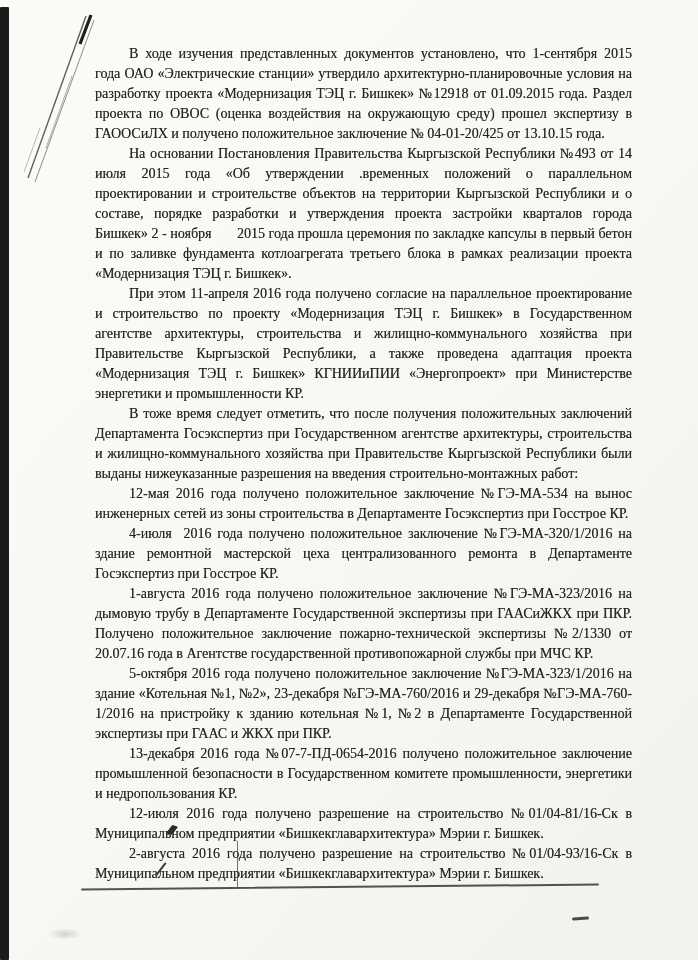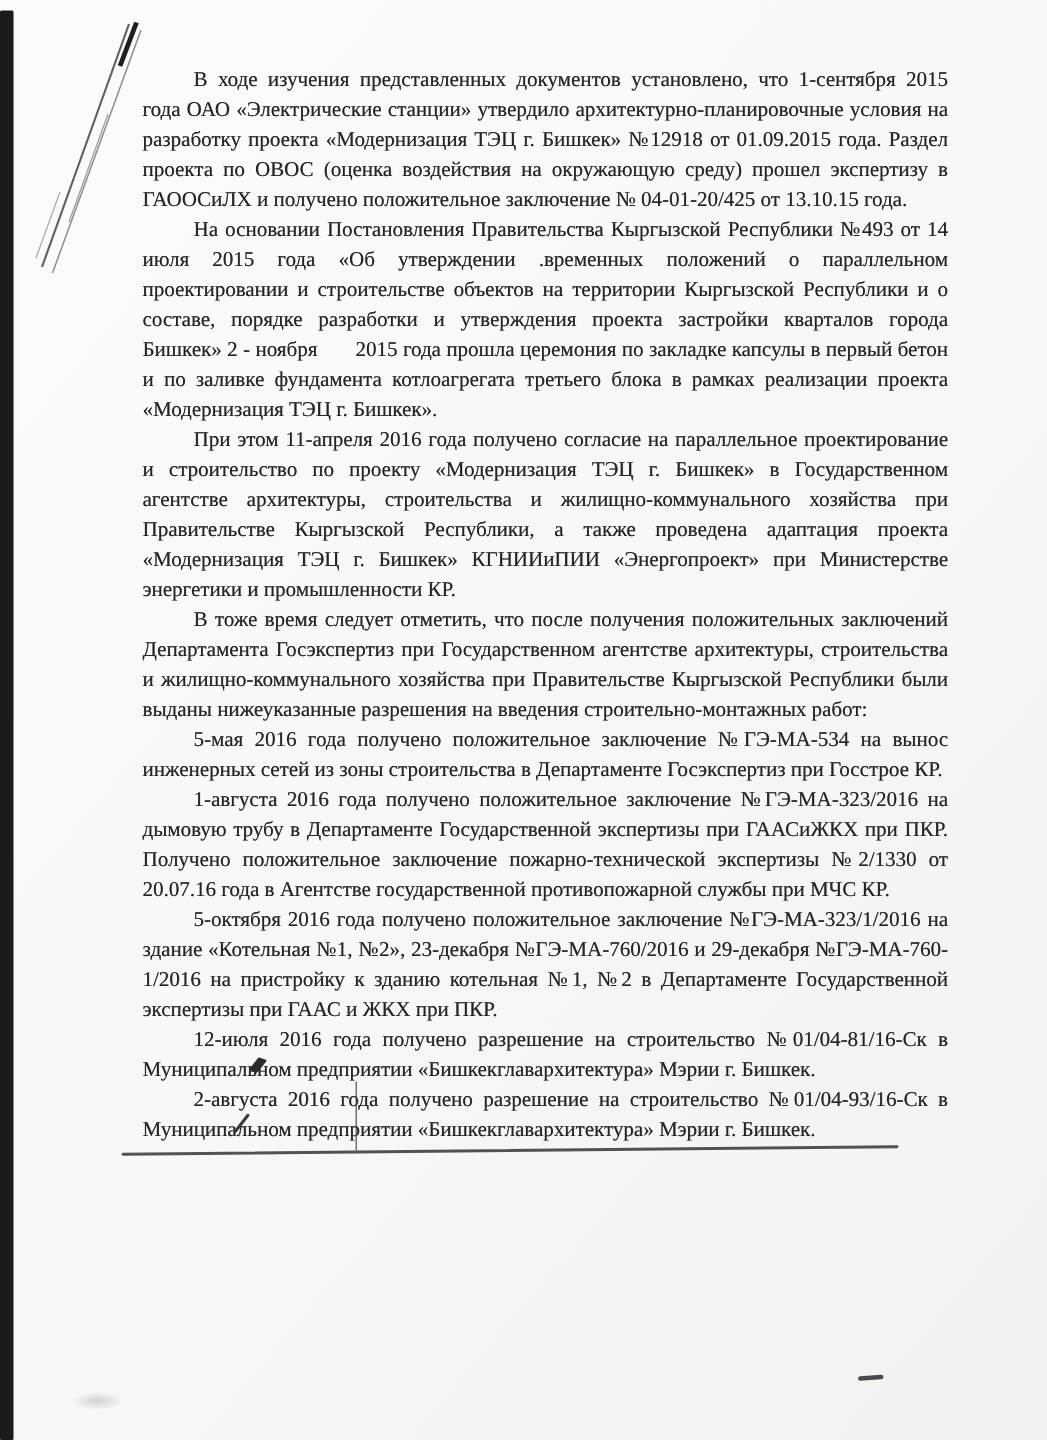--- a/index.html
+++ b/index.html
@@ -119,23 +119,25 @@
     <line x1="46" y1="148" x2="72" y2="76" stroke="#9a9a9a" stroke-width="0.8"></line>
     <line x1="80" y1="44" x2="91" y2="15" stroke="#1f1f1f" stroke-width="3.2"></line>
     <line x1="24" y1="172" x2="40" y2="128" stroke="#a8a8a8" stroke-width="0.8"></line>
   </svg>
 
   <div class="text-block">
     <p class="para"><span>В ходе изучения представленных документов установлено, что 1-сентября 2015 года ОАО «Электрические станции» утвердило архитектурно-планировочные условия на разработку проекта «Модернизация ТЭЦ г. Бишкек» №12918 от 01.09.2015 года. Раздел проекта по ОВОС (оценка воздействия на окружающую среду) прошел экспертизу в ГАООСиЛХ и получено положительное заключение № 04-01-20/425 от 13.10.15 года.</span></p>
     <p class="para"><span>На основании Постановления Правительства Кыргызской Республики №493 от 14 июля 2015 года «Об утверждении .временных положений о параллельном проектировании и строительстве объектов на территории Кыргызской Республики и о составе, порядке разработки и утверждения проекта застройки кварталов города Бишкек» 2 - ноября&nbsp;&nbsp;&nbsp;&nbsp;&nbsp;&nbsp; 2015 года прошла церемония по закладке капсулы в первый бетон и по заливке фундамента котлоагрегата третьего блока в рамках реализации проекта «Модернизация ТЭЦ г. Бишкек».</span></p>
     <p class="para"><span>При этом 11-апреля 2016 года получено согласие на параллельное проектирование и строительство по проекту «Модернизация ТЭЦ г. Бишкек» в Государственном агентстве архитектуры, строительства и жилищно-коммунального хозяйства при Правительстве Кыргызской Республики, а также проведена адаптация проекта «Модернизация ТЭЦ г. Бишкек» КГНИИиПИИ «Энергопроект» при Министерстве энергетики и промышленности КР.</span></p>
     <p class="para"><span>В тоже время следует отметить, что после получения положительных заключений Департамента Госэкспертиз при Государственном агентстве архитектуры, строительства и жилищно-коммунального хозяйства при Правительстве Кыргызской Республики были выданы нижеуказанные разрешения на введения строительно-монтажных работ:</span></p>
-    <p class="para"><span>5-мая 2016 года получено положительное заключение №ГЭ-МА-534 на вынос инженерных сетей из зоны строительства в Департаменте Госэкспертиз при Госстрое КР.</span></p>
+    <p class="para"><span>12-мая 2016 года получено положительное заключение №ГЭ-МА-534 на вынос инженерных сетей из зоны строительства в Департаменте Госэкспертиз при Госстрое КР.</span></p>
+    <p class="para"><span>4-июля&nbsp; 2016 года получено положительное заключение №ГЭ-МА-320/1/2016 на здание ремонтной мастерской цеха централизованного ремонта в Департаменте Госэкспертиз при Госстрое КР.</span></p>
     <p class="para"><span>1-августа 2016 года получено положительное заключение №ГЭ-МА-323/2016 на дымовую трубу в Департаменте Государственной экспертизы при ГААСиЖКХ при ПКР. Получено положительное заключение пожарно-технической экспертизы №2/1330 от 20.07.16 года в Агентстве государственной противопожарной службы при МЧС КР.</span></p>
     <p class="para"><span>5-октября 2016 года получено положительное заключение №ГЭ-МА-323/1/2016 на здание «Котельная №1, №2», 23-декабря №ГЭ-МА-760/2016 и 29-декабря №ГЭ-МА-760-1/2016 на пристройку к зданию котельная №1, №2 в Департаменте Государственной экспертизы при ГААС и ЖКХ при ПКР.</span></p>
+    <p class="para"><span>13-декабря 2016 года №07-7-ПД-0654-2016 получено положительное заключение промышленной безопасности в Государственном комитете промышленности, энергетики и недропользования КР.</span></p>
     <p class="para">
       <span>12-июля 2016 года получено разрешение на строительство №01/04-81/16-Ск в Муниципальном предприятии «Бишкекглавархитектура» Мэрии г. Бишкек.</span>
       <i class="pen-tick"></i>
     </p>
     <p class="para">
       <span>2-августа 2016 года получено разрешение на строительство №01/04-93/16-Ск в Муниципальном предприятии «Бишкекглавархитектура» Мэрии г. Бишкек.</span>
       <i class="pen-vline"></i>
       <i class="pen-slash"></i>
       <i class="pen-underline"></i>
     </p>

